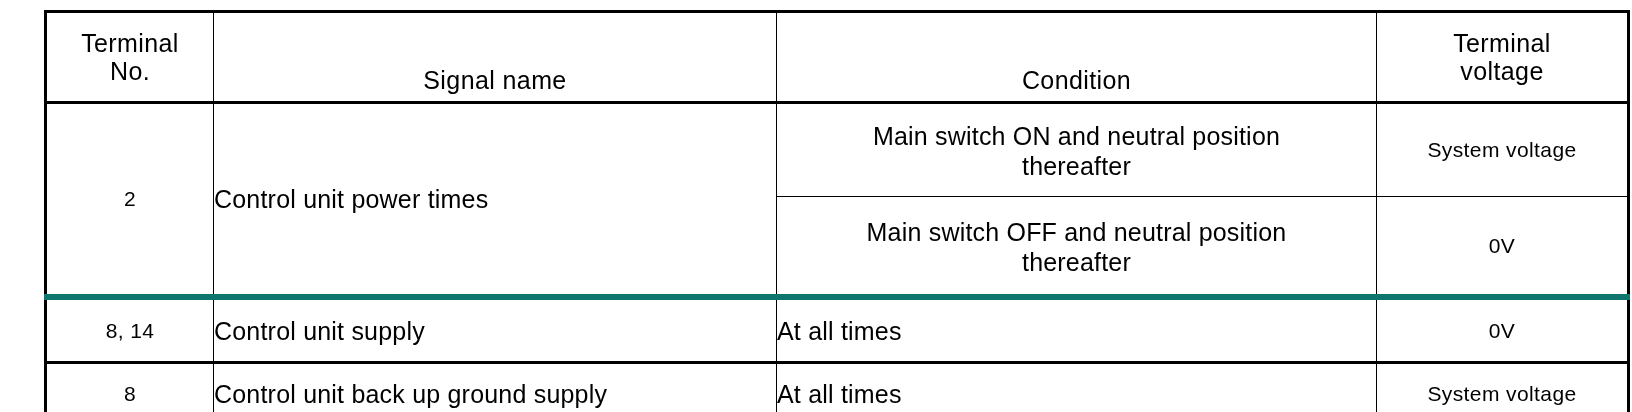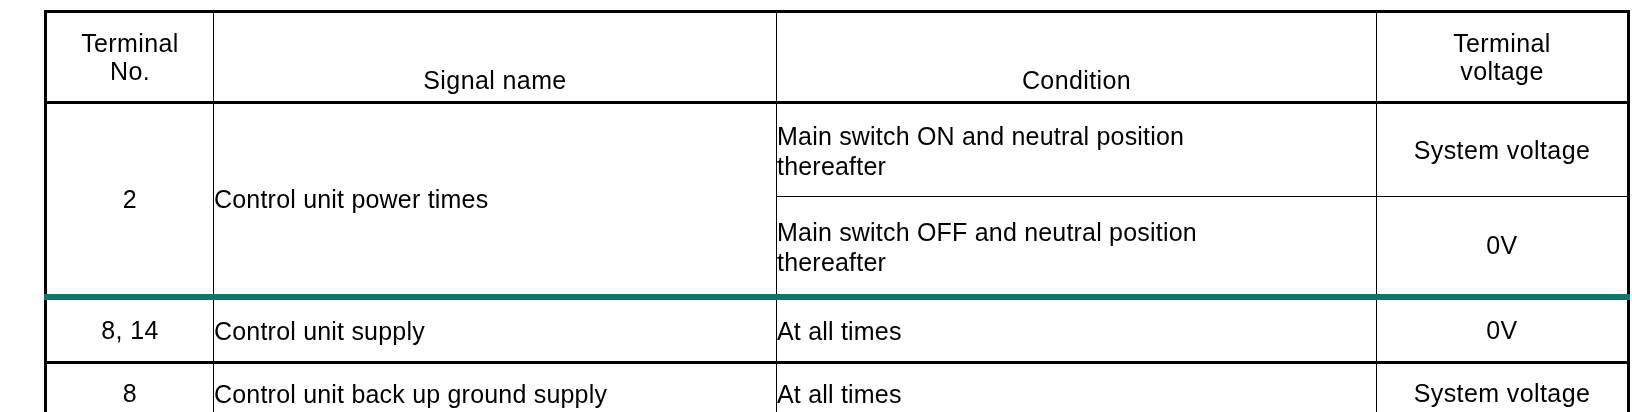--- a/index.html
+++ b/index.html
@@ -71,33 +71,34 @@
     text-align: center;
     font-size: 25px;
     line-height: 1.14;
     letter-spacing: 0.4px;
     padding: 0 6px;
   }
 
   
   .cell-center {
     text-align: center;
-    font-size: 25px;
+    font-size: 21px;
     letter-spacing: 0.4px;
     padding: 0 6px;
   }
   .cell-left {
     text-align: left;
     font-size: 25px;
     letter-spacing: 0.2px;
     padding: 0 14px;
     line-height: 1.2;
   }
   .cell-left.two-line {
     padding-top: 2px;
+    text-align: center;
   }
 
   
   td.merged-top {
     vertical-align: top;
     padding-top: 18px;
   }
 
   
   tr.r1 td { height: 90px; }

